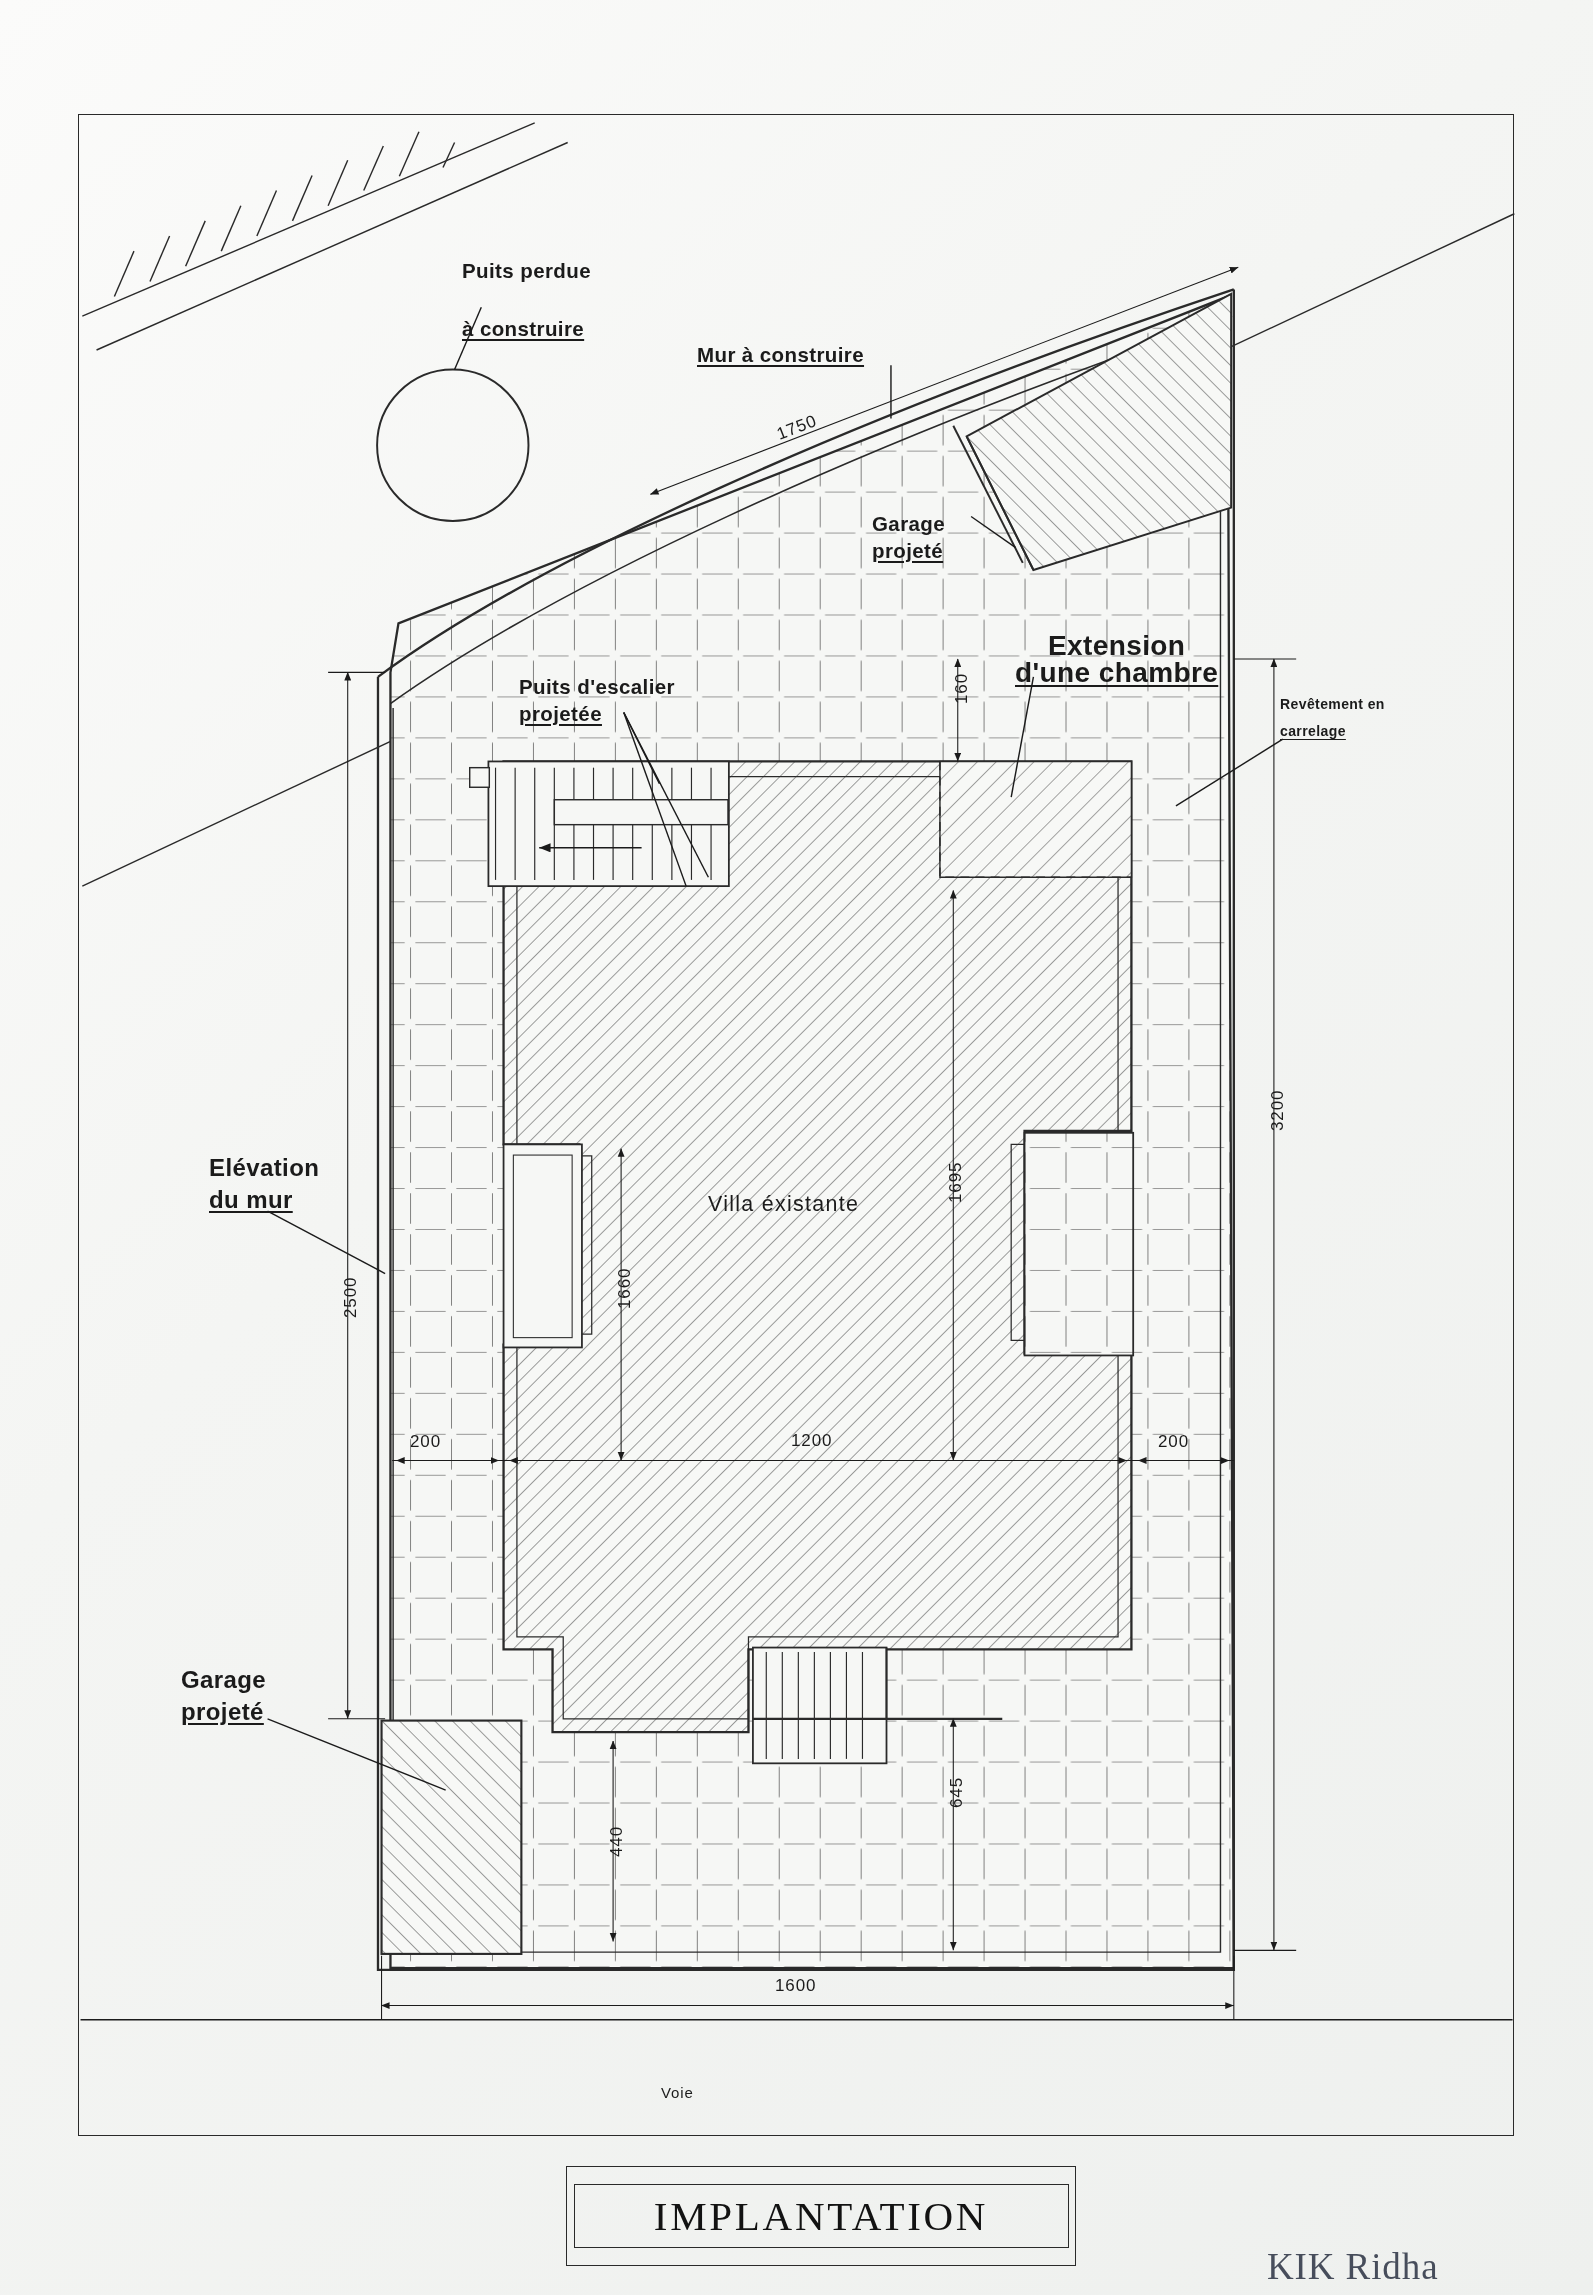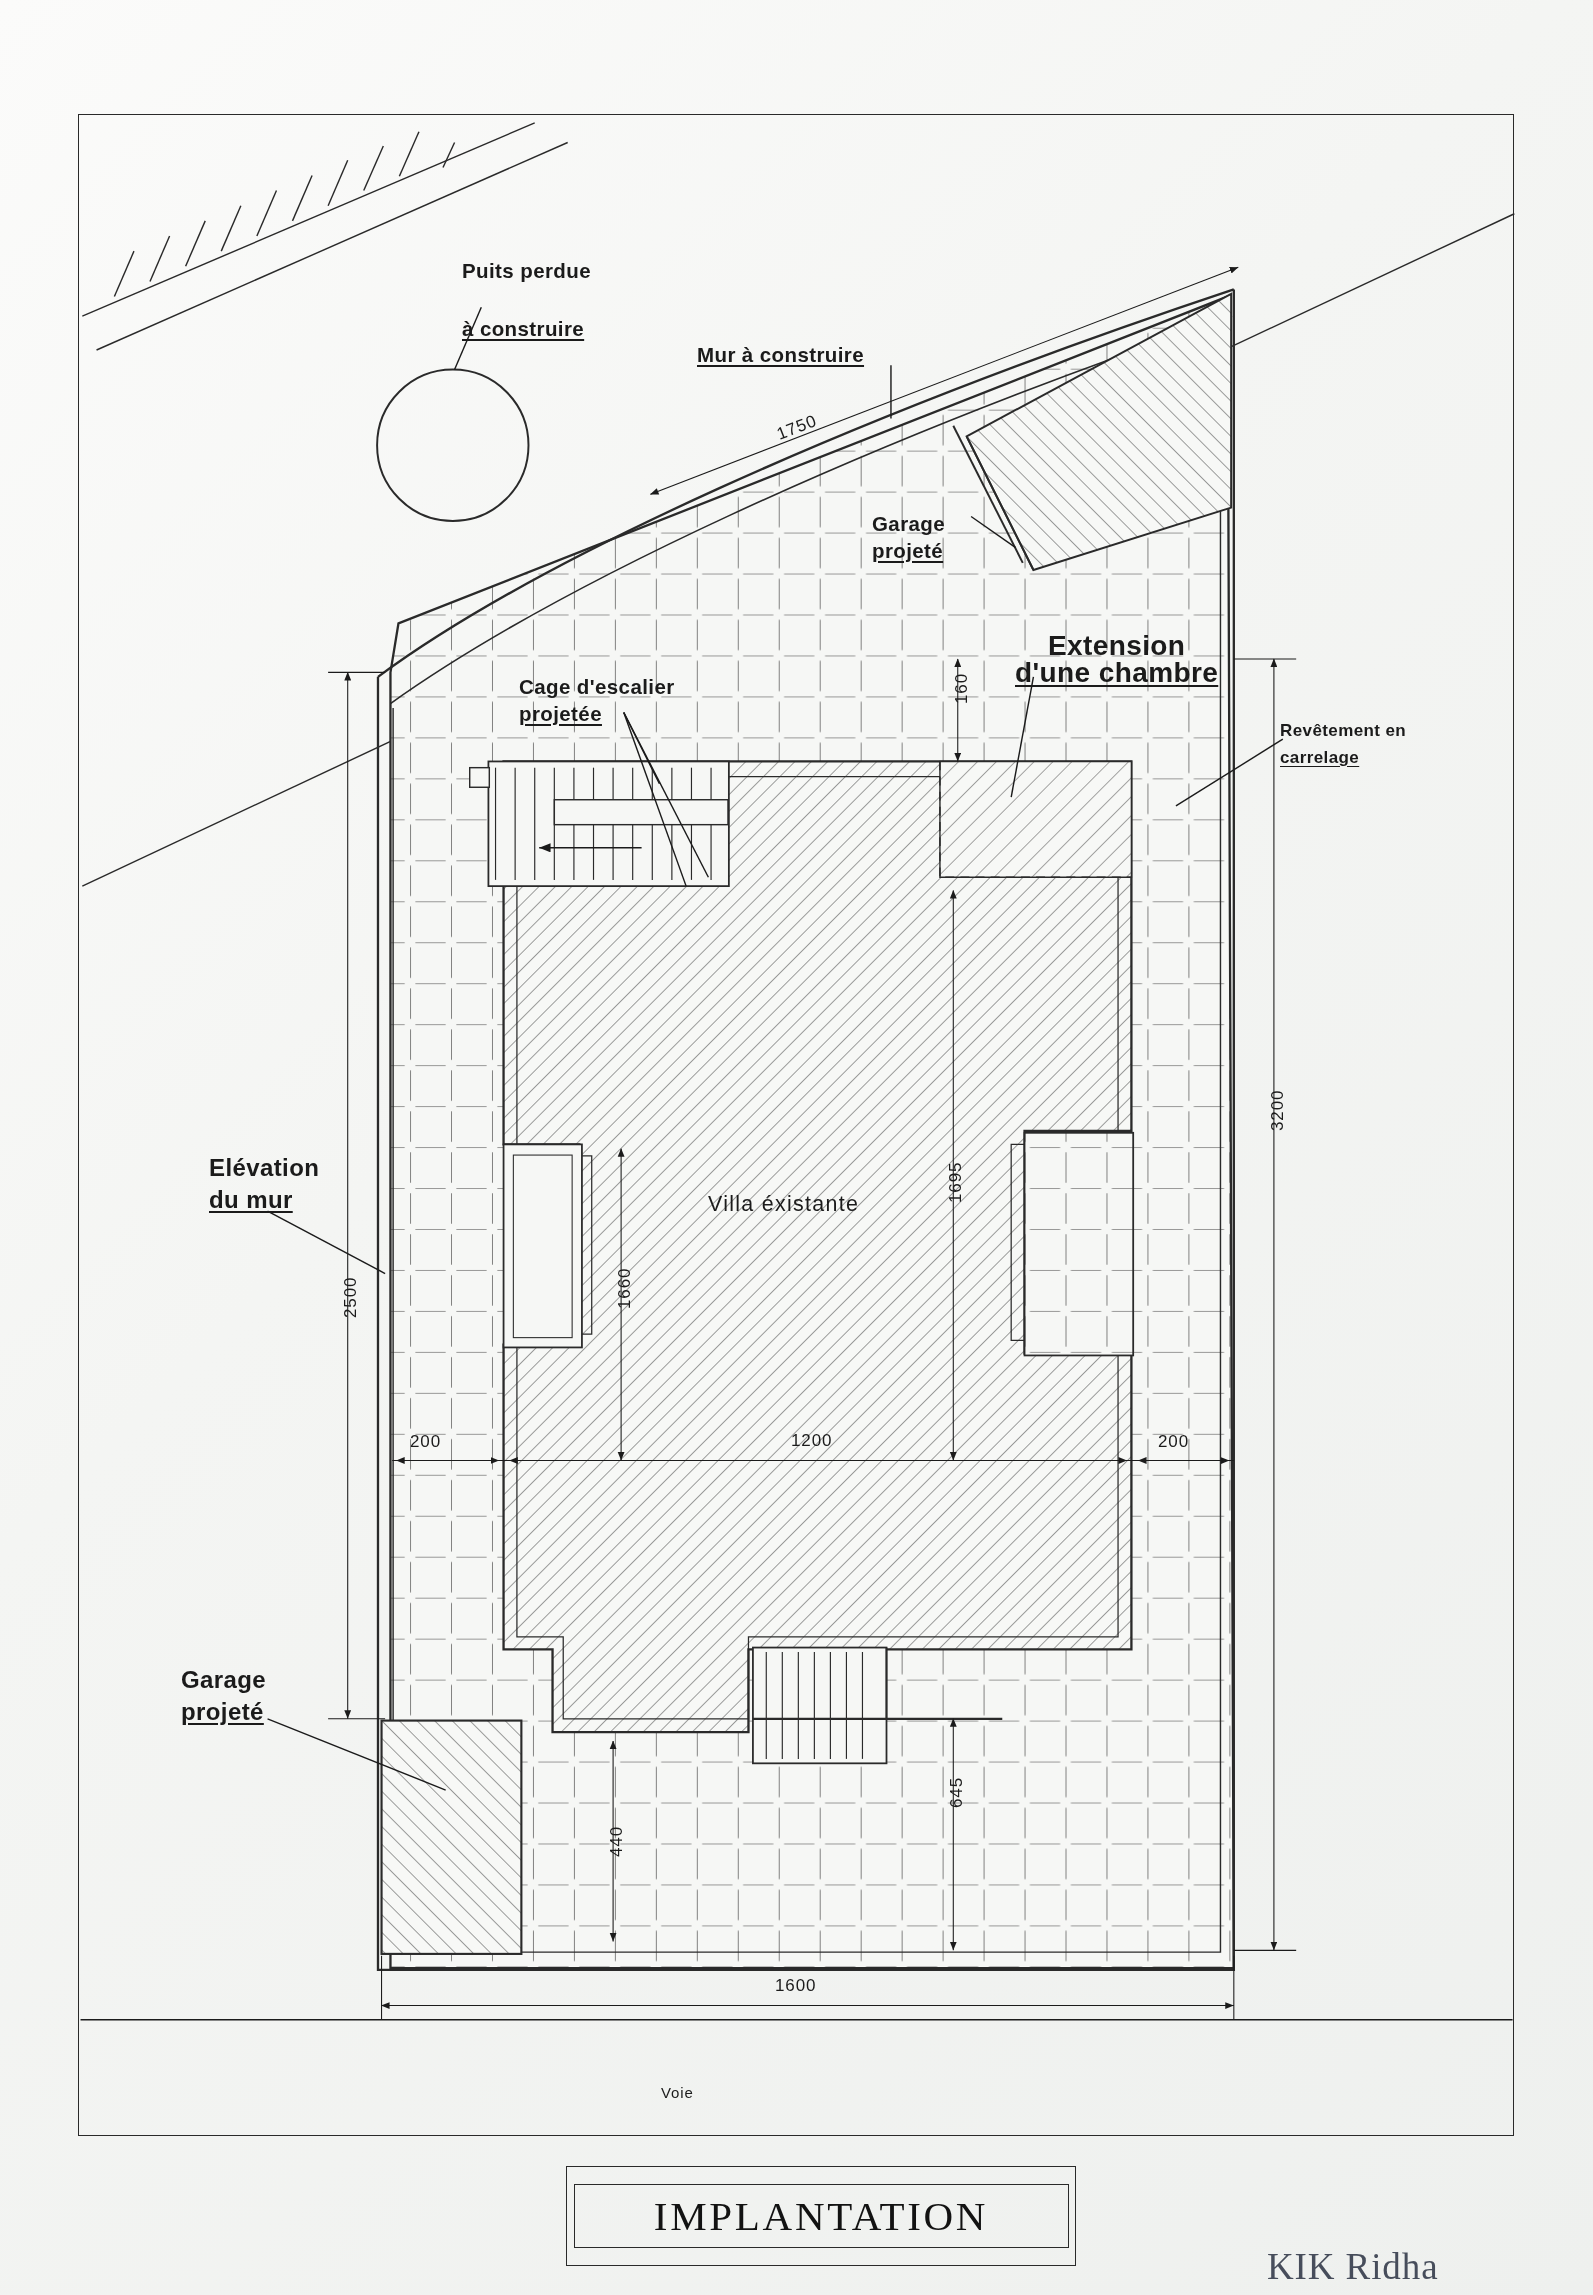--- a/index.html
+++ b/index.html
@@ -290,27 +290,27 @@
 <div class="lbl lbl-bold" style="left:872px; top:510px; font-size:20.5px; line-height:27px;">
   <div>Garage</div>
   <div class="lbl-underline">projeté</div>
 </div>
 
 <div class="lbl lbl-bold" style="left:1015px; top:632px; font-size:28px; line-height:27px; text-align:center;">
   <div>Extension</div>
   <div class="lbl-underline">d'une chambre</div>
 </div>
 
-<div class="lbl lbl-bold" style="left:1280px; top:717px; font-size:17px; line-height:27px;">
+<div class="lbl lbl-bold" style="left:1280px; top:691px; font-size:14px; line-height:27px;">
   <div>Revêtement en</div>
   <div class="lbl-underline">carrelage</div>
 </div>
 
 <div class="lbl lbl-bold" style="left:519px; top:673px; font-size:20.5px; line-height:27px;">
-  <div>Cage d'escalier</div>
+  <div>Puits d'escalier</div>
   <div class="lbl-underline">projetée</div>
 </div>
 
 <div class="lbl lbl-bold" style="left:181px; top:1152px; font-size:24px; line-height:32px;margin-left:28px;">
   <div>Elévation</div>
   <div class="lbl-underline">du mur</div>
 </div>
 
 <div class="lbl lbl-bold" style="left:181px; top:1664px; font-size:24px; line-height:32px;">
   <div>Garage</div>

